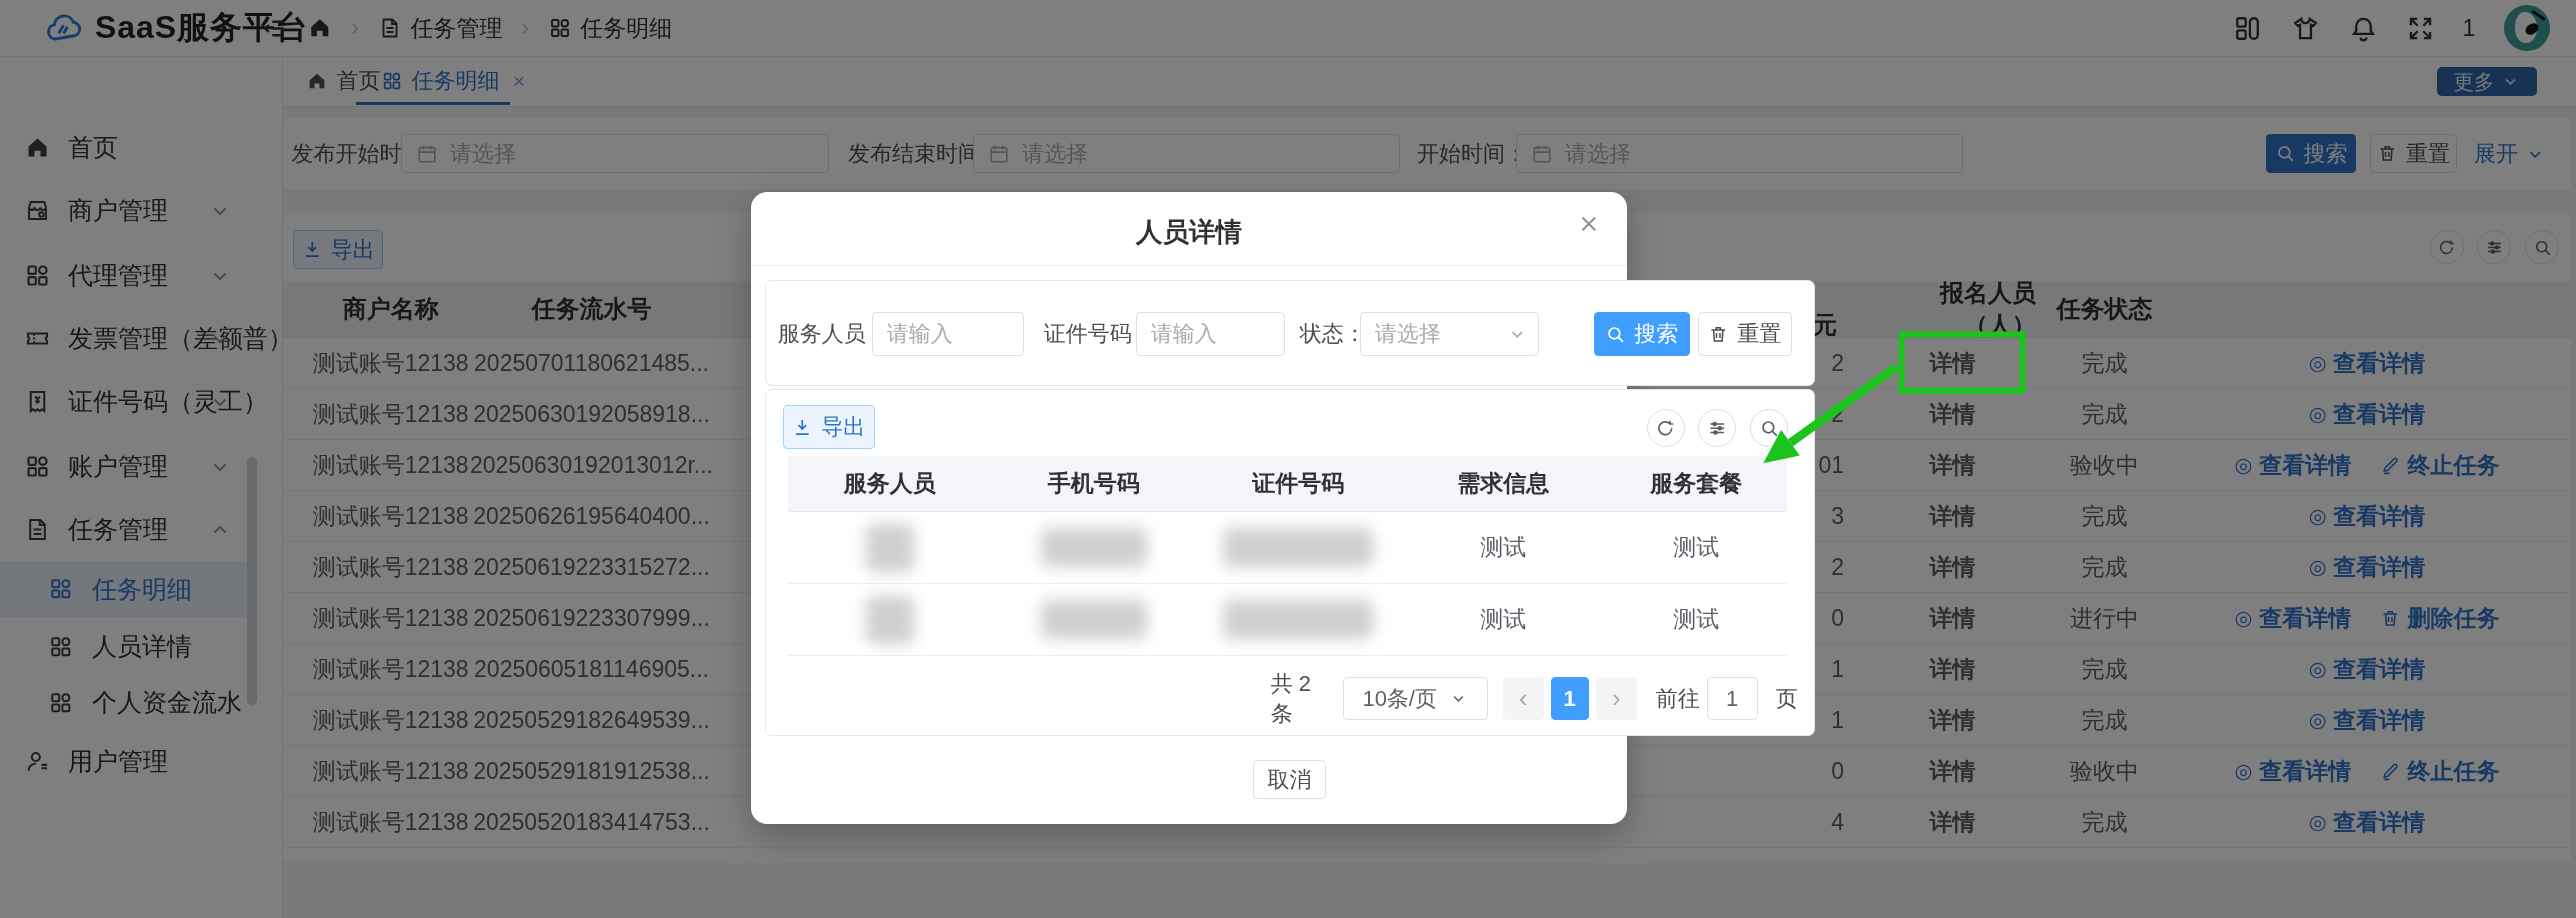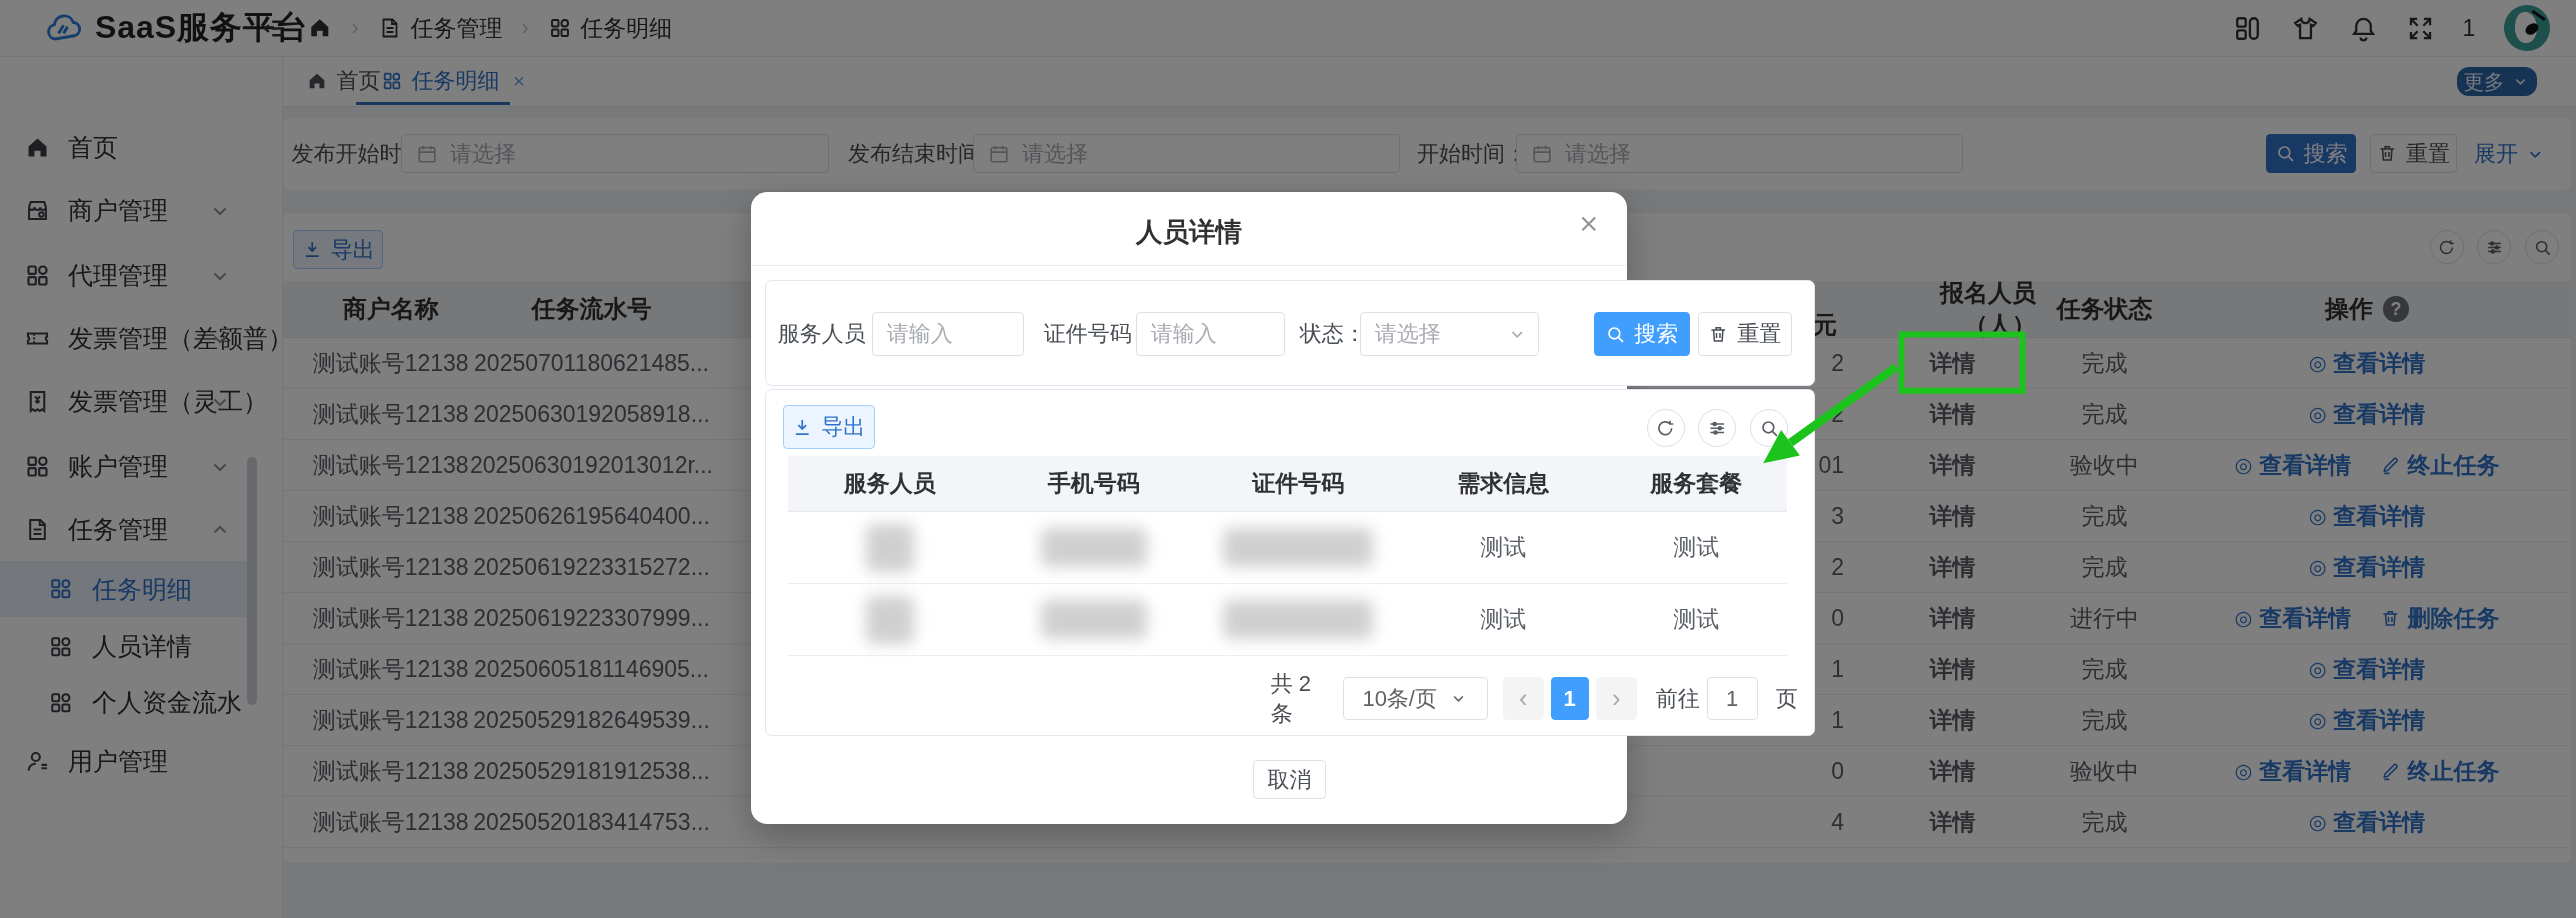--- a/index.html
+++ b/index.html
@@ -30,21 +30,21 @@
   .side-active .lbl,.side-active .sic{color:#3073c9;}
   .side-thumb{position:absolute;left:247px;top:401px;width:10.2px;height:248px;border-radius:5.1px;background:#cfd3d9;}
   
   .tabbar{position:absolute;left:282px;top:56px;right:0;height:50px;background:#fff;border-bottom:0.9px solid #e4e7ed;z-index:8;}
   .tab{position:absolute;top:0;height:50px;display:flex;align-items:center;gap:8.5px;font-size:22px;color:#4a4f55;cursor:pointer;}
   .tab-home{left:24px;}
   .tab-active{color:#3073c9;}
   .tab-active .tic{color:#3073c9;}
   .tab-x{font-size:20.5px;color:#6fa6e0;margin-left:5.1px;}
   .tab-underline{position:absolute;left:74px;top:46px;width:154px;height:3.4px;background:#2f6fba;}
-  .more-btn{position:absolute;right:39px;top:11px;width:80px;height:29px;background:#2c66a8;color:#eaf2fb;border-radius:12px;
+  .more-btn{position:absolute;right:39px;top:11px;width:100px;height:29px;background:#2c66a8;color:#eaf2fb;border-radius:5px;
     display:flex;align-items:center;justify-content:center;gap:6.8px;font-size:20.5px;cursor:pointer;}
   
   .filter-card{position:absolute;left:283px;top:118px;width:2288px;height:72px;background:#fff;border-radius:6.8px;z-index:5;}
   .table-card{position:absolute;left:283px;top:213px;width:2288px;height:650px;background:#fff;border-radius:6.8px;z-index:5;}
   .flabel{position:absolute;top:0;height:72px;display:flex;align-items:center;font-size:22px;color:#4a4f55;}
   .dinput{position:absolute;top:16px;height:39px;border:0.9px solid #dcdfe6;border-radius:4.3px;background:#fff;display:flex;align-items:center;gap:10.2px;padding:0 13.7px;box-sizing:border-box;color:#a8abb2;}
   .dinput input{border:0;outline:0;flex:1;font:inherit;color:#606266;background:transparent;min-width:0;}
   .dinput input::placeholder{color:#a8abb2;}
   .btn{display:flex;align-items:center;justify-content:center;gap:8.5px;border-radius:4.3px;font-size:22px;cursor:pointer;box-sizing:border-box;}
   .btn-primary{background:#3073c9;color:#fff;}
@@ -294,21 +294,21 @@
         </svg>
       <span class="lbl">发票管理（差额普）</span>
       <svg class="ic chev" width="24" height="24" viewBox="0 0 28 28">
           <use href="#i-chevd"></use>
         </svg>
     </div>
     <div class="side-item" style="top:320px">
       <svg class="ic sic" width="27" height="27" viewBox="0 0 32 32">
           <use href="#i-receipt"></use>
         </svg>
-      <span class="lbl">发票管理（灵工）</span>
+      <span class="lbl">证件号码（灵工）</span>
       <svg class="ic chev" width="24" height="24" viewBox="0 0 28 28">
           <use href="#i-chevd"></use>
         </svg>
     </div>
     <div class="side-item" style="top:385px">
       <svg class="ic sic" width="27" height="27" viewBox="0 0 32 32">
           <use href="#i-grid"></use>
         </svg>
       <span class="lbl">账户管理</span>
       <svg class="ic chev" width="24" height="24" viewBox="0 0 28 28">
@@ -439,24 +439,20 @@
             <use href="#i-search"></use>
           </svg>
         </div>
     </div>
     <div class="bghead">
       <span class="hcell p-c1">商户名称</span>
       <span class="hcell p-c2">任务流水号</span>
       <span class="hcell p-fee">费（元</span>
       <span class="hcell p-sign">报名人员（人）</span>
       <span class="hcell p-status">任务状态</span>
-      <span class="hcell p-ops" style="gap:10.2px">
-        <span>操作</span>
-        <span class="qmark">?</span>
-      </span>
     </div>
     <div class="bgrows">
 
         <div class="bgrow">
           <span class="bc p-c1">测试账号12138</span>
           <span class="bc p-c2">20250701180621485...</span>
           <span class="bc p-fee">2</span>
           <span class="bc p-sign link-blue" style="font-weight:bold">详情</span>
           <span class="bc p-status">完成</span>
           <span class="bc p-ops">

